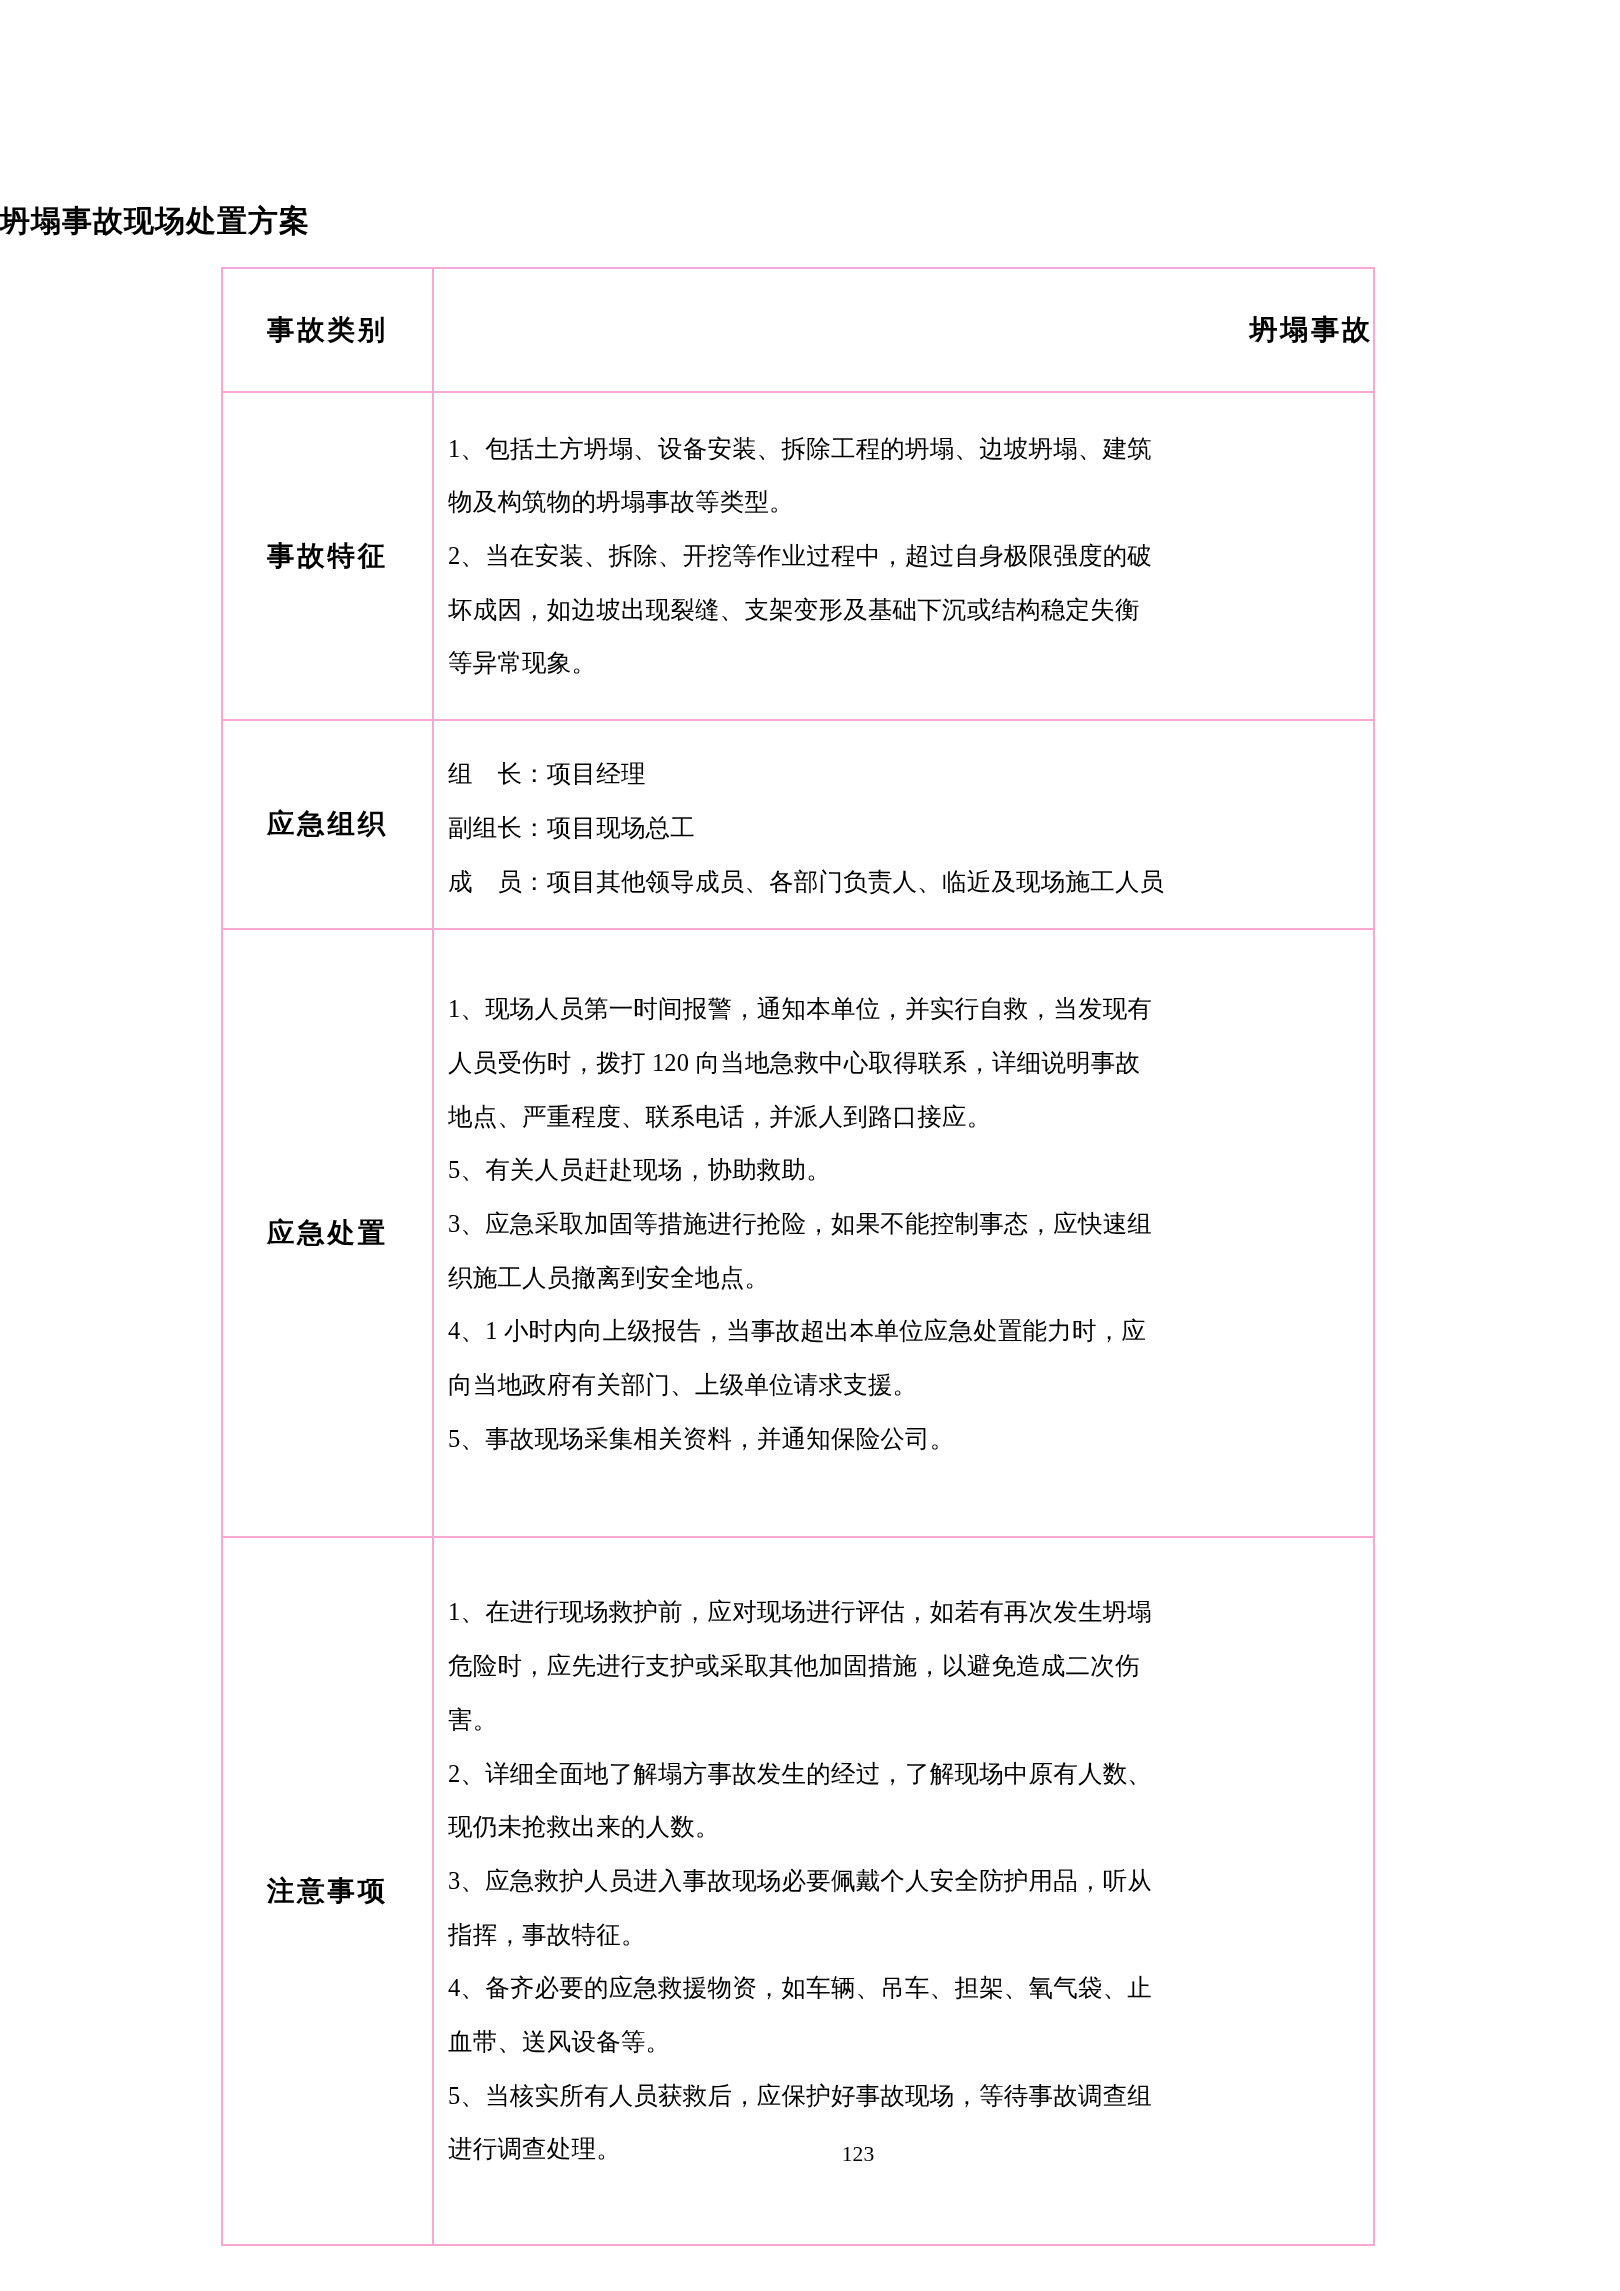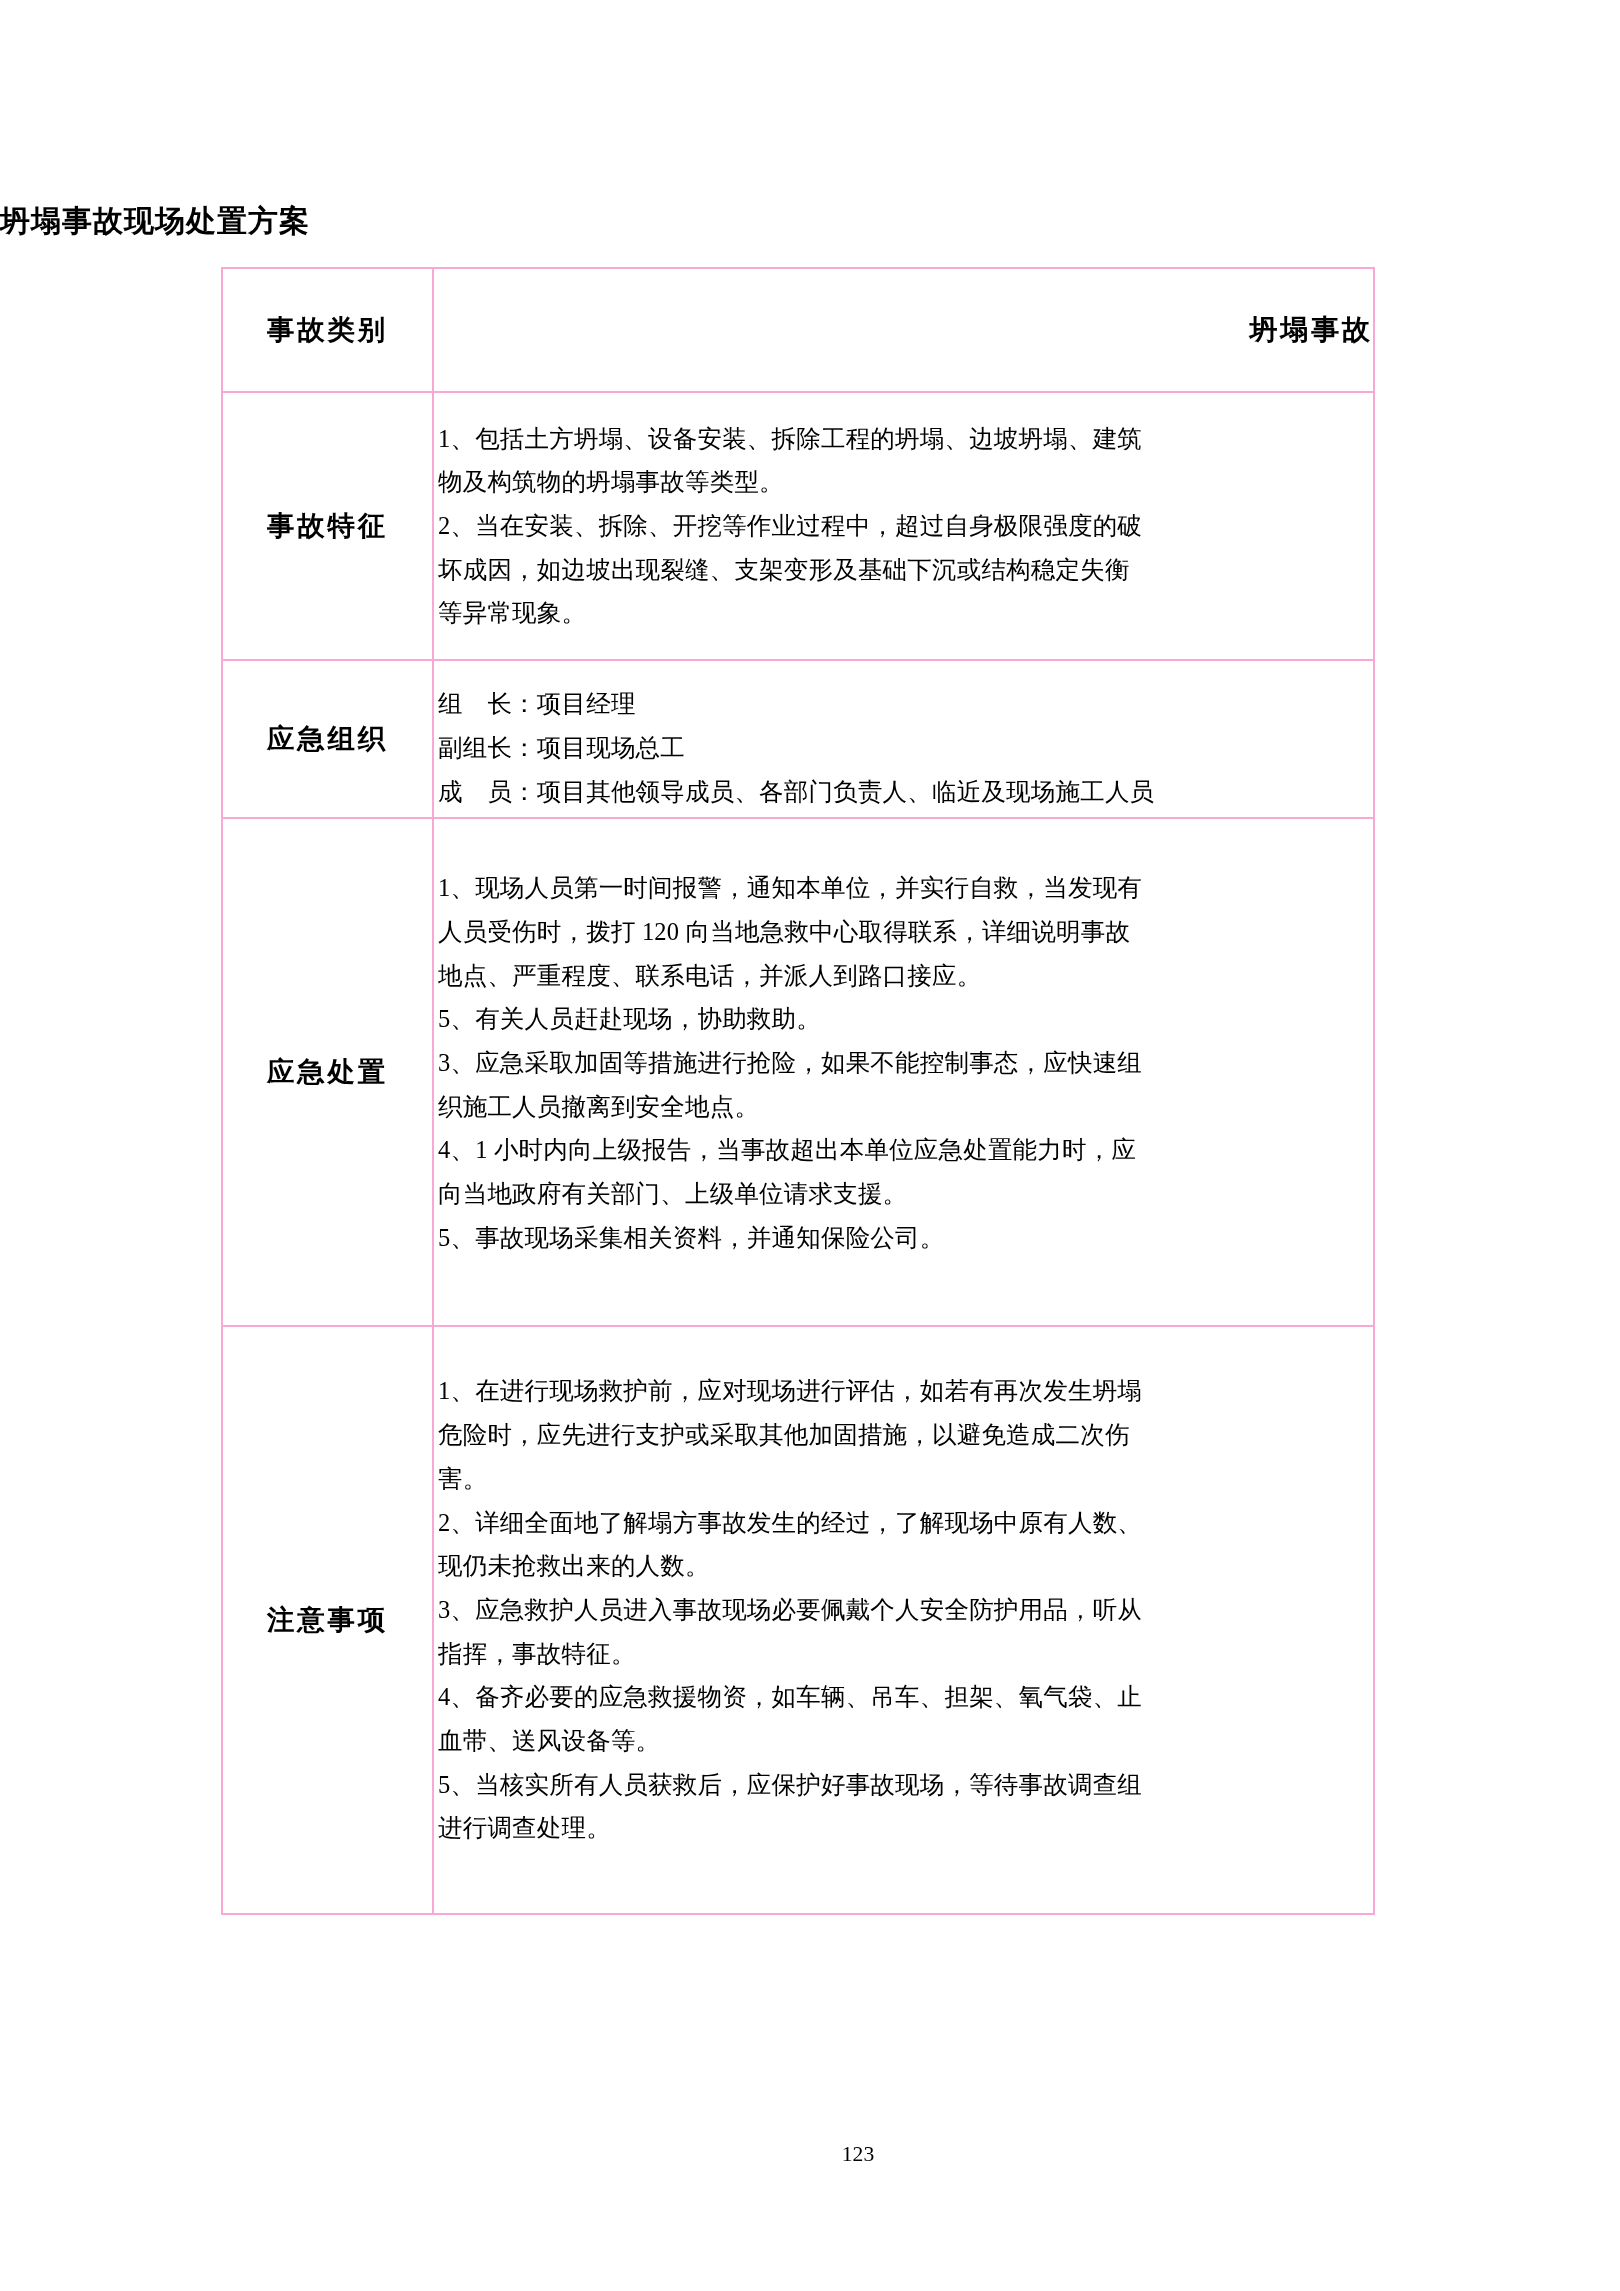--- a/index.html
+++ b/index.html
@@ -61,26 +61,26 @@
     letter-spacing: 0.2px;
   }
   .content-cell.center-head {
     text-align: right;
     font-size: 28px;
     font-weight: bold;
     letter-spacing: 2.9px;
     padding: 25.5px 0;
   }
   .content-cell p {
-    margin: 4px;
+    margin: 14px;
   }
   .row-category .label-cell,
   .row-category .content-cell { height: 71px; }
   .row-features .content-cell { padding-top: 21.6px; padding-bottom: 21.6px; }
-  .row-org .content-cell { padding-top: 19.6px; padding-bottom: 2px; }
+  .row-org .content-cell { padding-top: 19.6px; padding-bottom: 13px; }
   .row-response .content-cell { padding-top: 45px; padding-bottom: 64px; }
   .row-notes .content-cell { padding-top: 40px; padding-bottom: 61px; }
   .page-number {
     position: absolute;
     top: 2142px;
     left: 0;
     width: 1620px;
     text-align: center;
     font-size: 21.6px;
     font-family: "Liberation Serif", serif;

